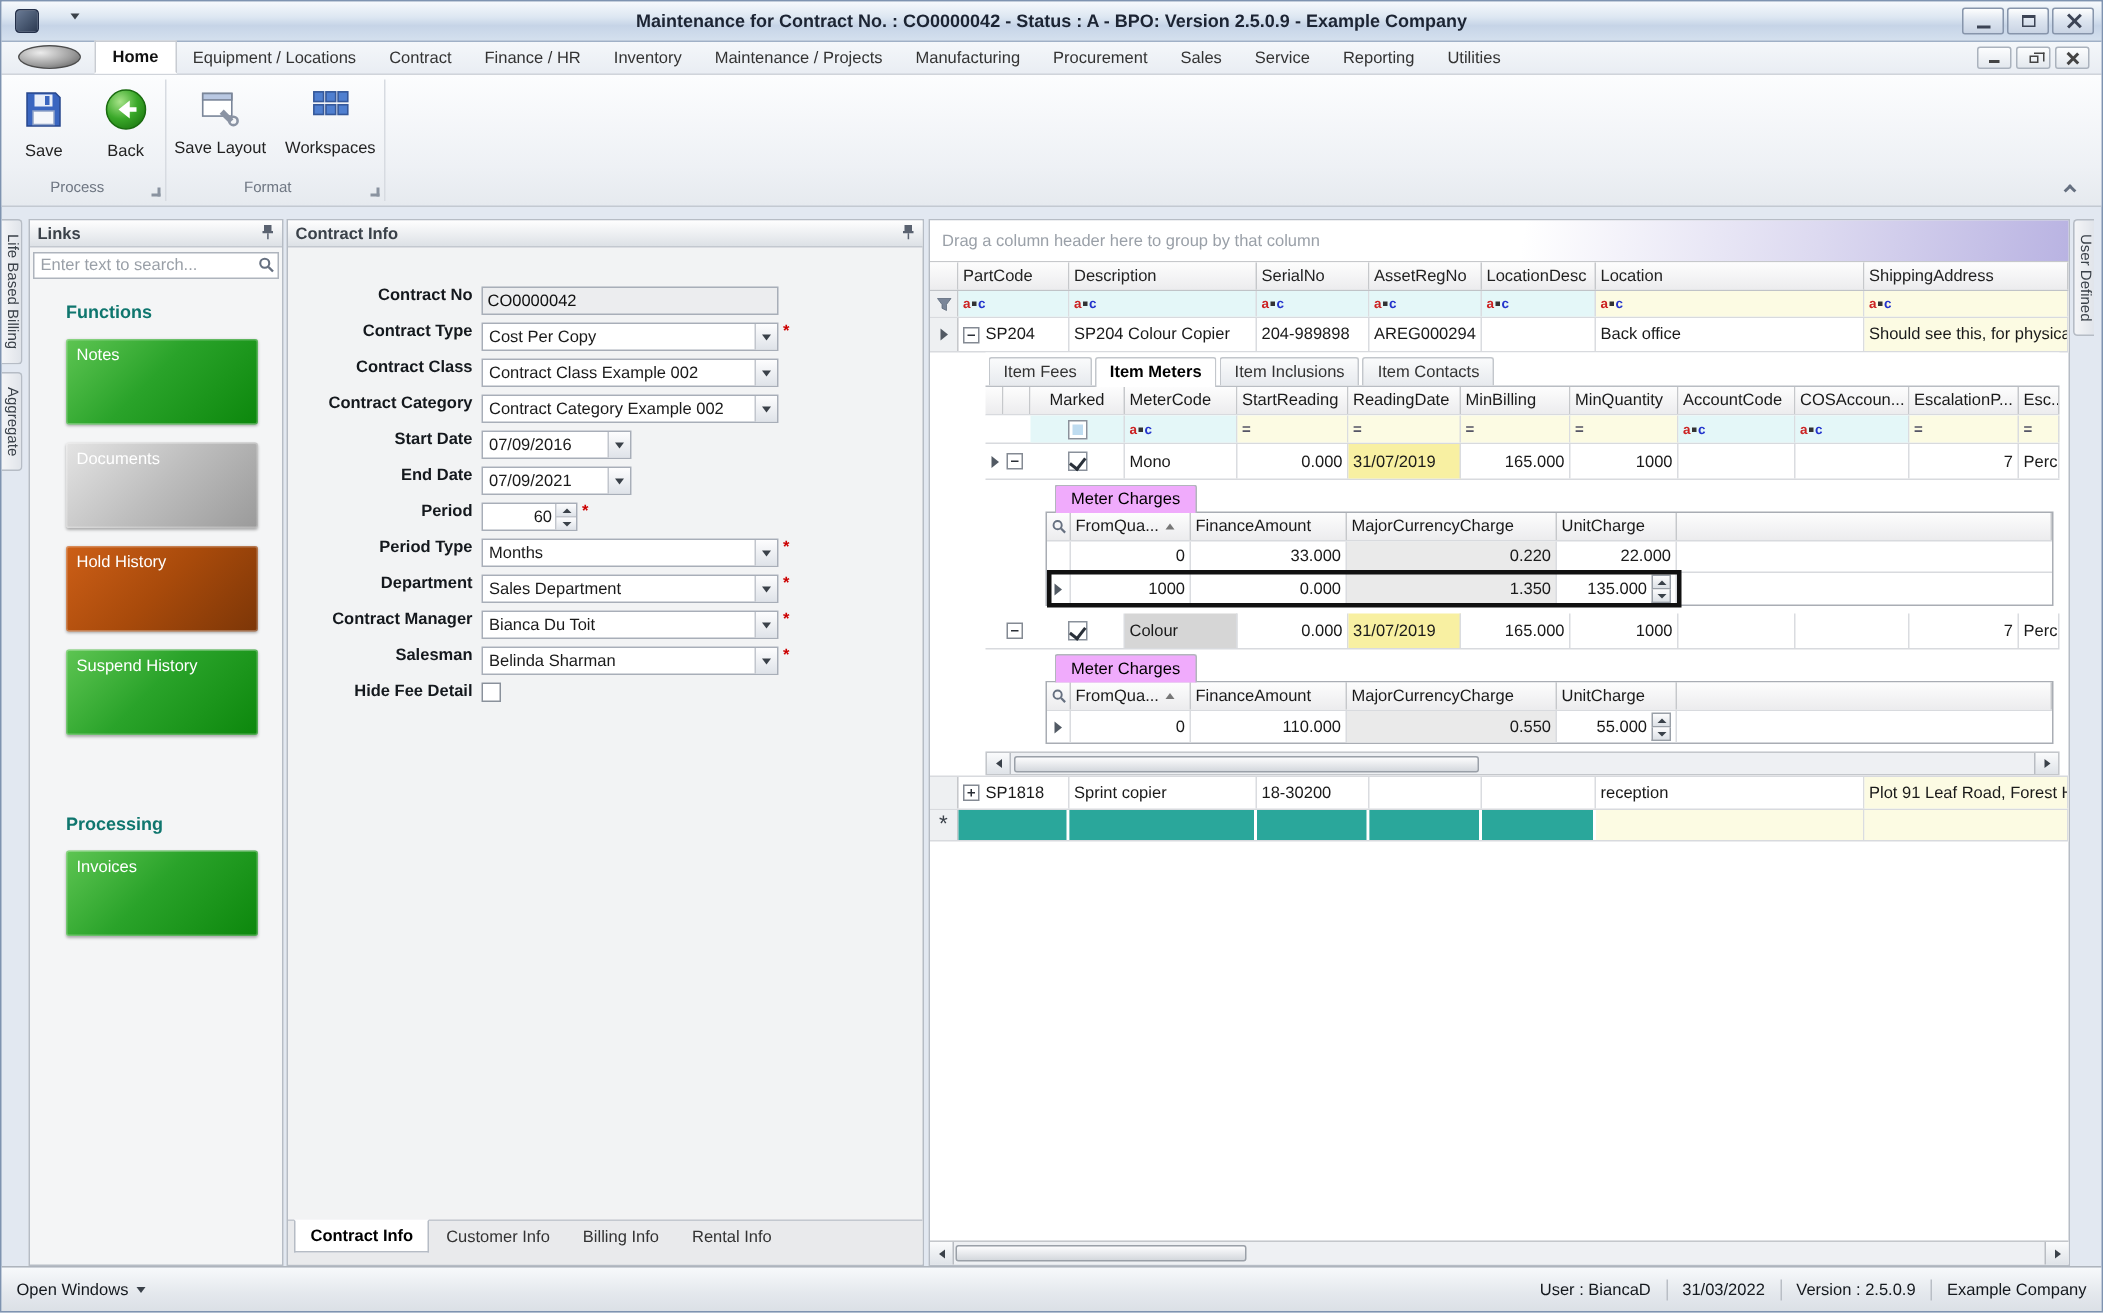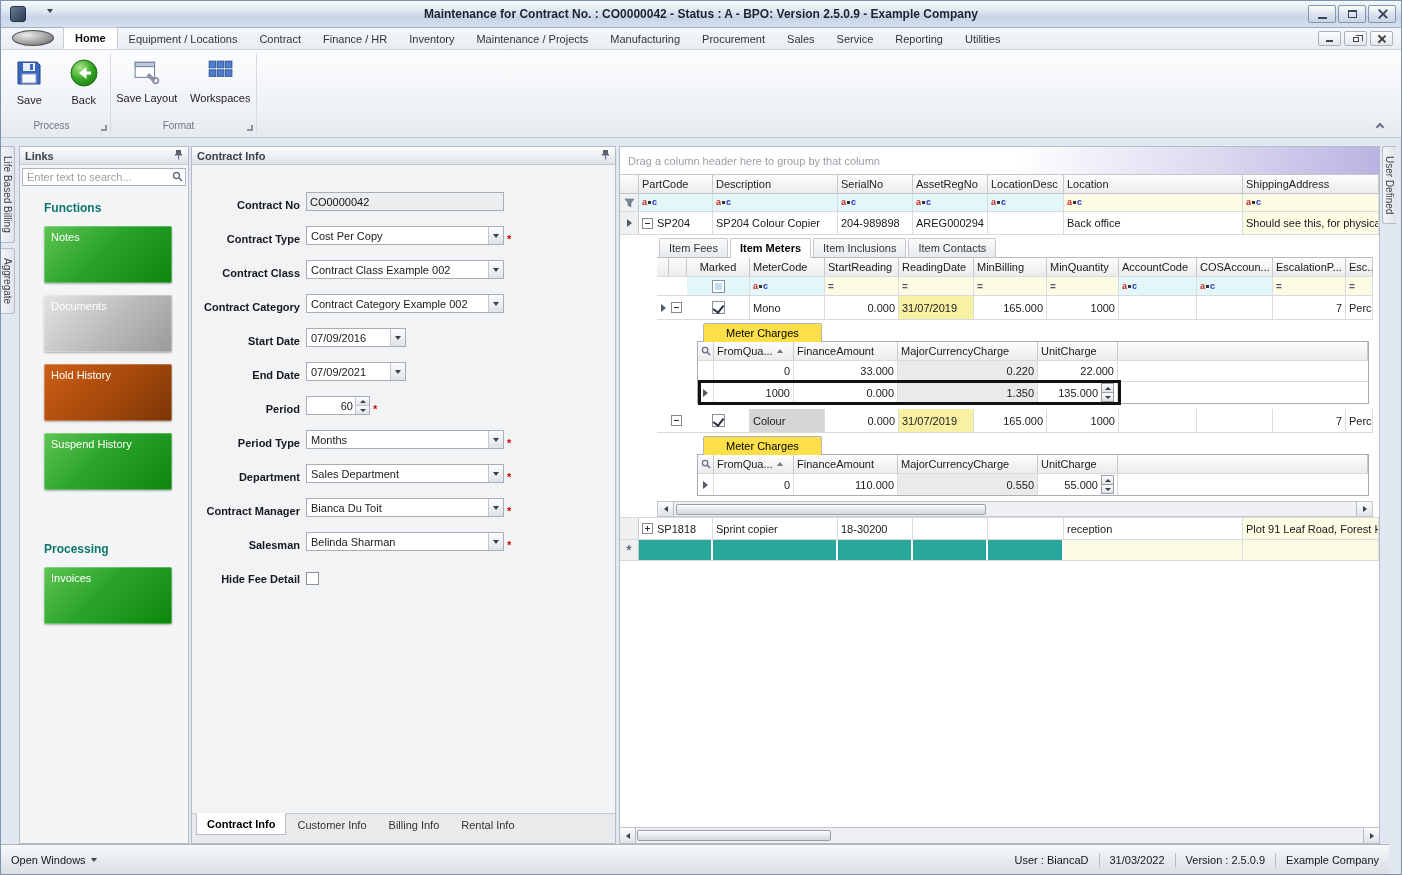--- a/index.html
+++ b/index.html
@@ -68,21 +68,21 @@
 .search-icon{position:absolute;right:3px;top:3px}
 .links-heading{font-weight:bold;font-size:12px;color:#0f766e;margin:15px 0 11px 24px}
 .links-heading.mt-big{margin-top:52px}
 .link-btn{width:128px;height:57px;margin:0 0 12px 24px;border-radius:2px;color:#fff;padding:5px 7px;box-shadow:inset 0 0 0 1px rgba(255,255,255,.28),0 1px 2px rgba(0,0,0,.3)}
 .btn-green{background:linear-gradient(135deg,#5ec553 0%,#2aa32a 45%,#0c870c 100%)}
 .btn-gray{background:linear-gradient(135deg,#e4e4e4 0%,#bdbdbd 50%,#9a9a9a 100%)}
 .btn-orange{background:linear-gradient(135deg,#cd5f17 0%,#a84a0b 50%,#7c3607 100%)}
 
 
 .form{padding-top:26px}
-.frow{display:flex;align-items:flex-end;height:20px;margin-bottom:14px;padding-left:2px}
+.frow{display:flex;align-items:flex-start;height:20px;margin-bottom:4px;padding-left:17px}
 .frow label{width:106px;text-align:right;font-weight:bold;margin-right:6px;white-space:nowrap;color:#14181d}
 .inp{height:19px;border:1px solid #a8aeb8;background:#fff;font:inherit;padding:0 3px;color:#111}
 .inp.ro{background:#ecedef}
 .w198{width:198px}.w100{width:100px}
 .dd{height:19px;border:1px solid #a8aeb8;background:#fff;display:flex;align-items:center}
 .dd .val{flex:1;padding:0 4px;white-space:nowrap;overflow:hidden}
 .dd-btn{width:15px;height:17px;border-left:1px solid #c2c6cd;background:linear-gradient(#fdfdfe,#dfe3e9);display:flex;align-items:center;justify-content:center}
 .req{color:#c00;font-weight:bold;margin-left:3px}
 .spinbox{width:64px;height:19px;border:1px solid #a8aeb8;background:#fff;display:flex;align-items:center}
 .spinbox .val{flex:1;text-align:right;padding-right:2px}
@@ -135,21 +135,21 @@
 .mc{display:flex;align-items:center;padding:0 3px;border-right:1px solid #dadce0;overflow:hidden;white-space:nowrap}
 .mc.num{justify-content:flex-end}
 .m-ind{width:12px;border-right:none;padding:0;justify-content:center}
 .m-exp{width:18px;justify-content:center;border-right:none;padding:0}
 .m-marked{width:63px;justify-content:center}
 .m-code{width:75px}.m-start{width:74px}.m-rdate{width:75px}.m-minb{width:73px}.m-minq{width:72px}.m-acct{width:78px}.m-cos{width:76px}.m-escp{width:73px}.m-esct{flex:1}
 .cellsel{background:#d6d6d6}
 
 
 .charges{margin:3px 0 5px 40px;width:672px}
-.ctab{display:inline-block;padding:3px 22px;border:1px solid #b2b6bc;border-bottom:none;background:#fde047;border-radius:2px 2px 0 0;position:relative;z-index:1;margin-left:6px;color:#000;white-space:nowrap}
+.ctab{display:inline-block;padding:3px 10px;border:1px solid #b2b6bc;border-bottom:none;background:#f0abfc;border-radius:2px 2px 0 0;position:relative;z-index:1;margin-left:6px;color:#000;white-space:nowrap}
 .charges-grid{border:1px solid #a9adb4;background:#fff;margin-top:-1px}
 .crow{display:flex;border-bottom:1px solid #d8dade;position:relative}
 .crow:last-child{border-bottom:none}
 .chead{height:19px}
 .chead .cc{background:linear-gradient(#fdfdfd,#ececee);border-right:1px solid #c6c8cb}
 .cdata{height:21px}
 .cc{display:flex;align-items:center;padding:0 3px;border-right:1px solid #dadce0;overflow:hidden;white-space:nowrap}
 .cc.num{justify-content:flex-end}
 .ch-ind{width:16px;justify-content:center;padding:0}
 .ch-from{width:80px}.ch-fin{width:104px}.ch-major{width:140px}.ch-unit{width:80px}.ch-rest{flex:1;border-right:none}
@@ -164,21 +164,21 @@
 .hscroll{height:16px;background:#eef0f3;border-top:1px solid #c4c7cb;display:flex;align-items:center}
 .main-hscroll{position:absolute;left:0;right:0;bottom:0}
 .detail-hscroll{margin-top:4px;border:1px solid #c4c7cb}
 .sb-btn{width:16px;height:100%;background:linear-gradient(#fafbfc,#dfe3e8);border-right:1px solid #b9bdc3;display:flex;align-items:center;justify-content:center;flex:none}
 .sb-btn.rightend{margin-left:auto;border-right:none;border-left:1px solid #b9bdc3}
 .sb-thumb{height:11px;background:linear-gradient(#fdfdfe,#d4d8dd);border:1px solid #9aa0a8;border-radius:2px;flex:none}
 .tri-left{width:0;height:0;border-top:3.5px solid transparent;border-bottom:3.5px solid transparent;border-right:4px solid #3a4149}
 .tri-right{width:0;height:0;border-top:3.5px solid transparent;border-bottom:3.5px solid transparent;border-left:4px solid #3a4149}
 
 
-.statusbar{position:absolute;left:0;right:12px;bottom:0;height:30px;background:linear-gradient(#f7f9fb,#e4e8ed 60%,#dbe0e6);border-top:1px solid #aeb4bc;display:flex;align-items:center;padding:0 10px;color:#14181d}
+.statusbar{position:absolute;left:0;right:0;bottom:0;height:30px;background:linear-gradient(#f7f9fb,#e4e8ed 60%,#dbe0e6);border-top:1px solid #aeb4bc;display:flex;align-items:center;padding:0 10px;color:#14181d}
 .sb-left{display:flex;align-items:center;gap:5px}
 .sb-right{margin-left:auto;display:flex;align-items:center;gap:10px}
 .sb-sep{width:1px;height:14px;background:#b9bec5}
 </style>
 </head>
 <body>
 
 <div class="window">
 
   <div class="titlebar">

